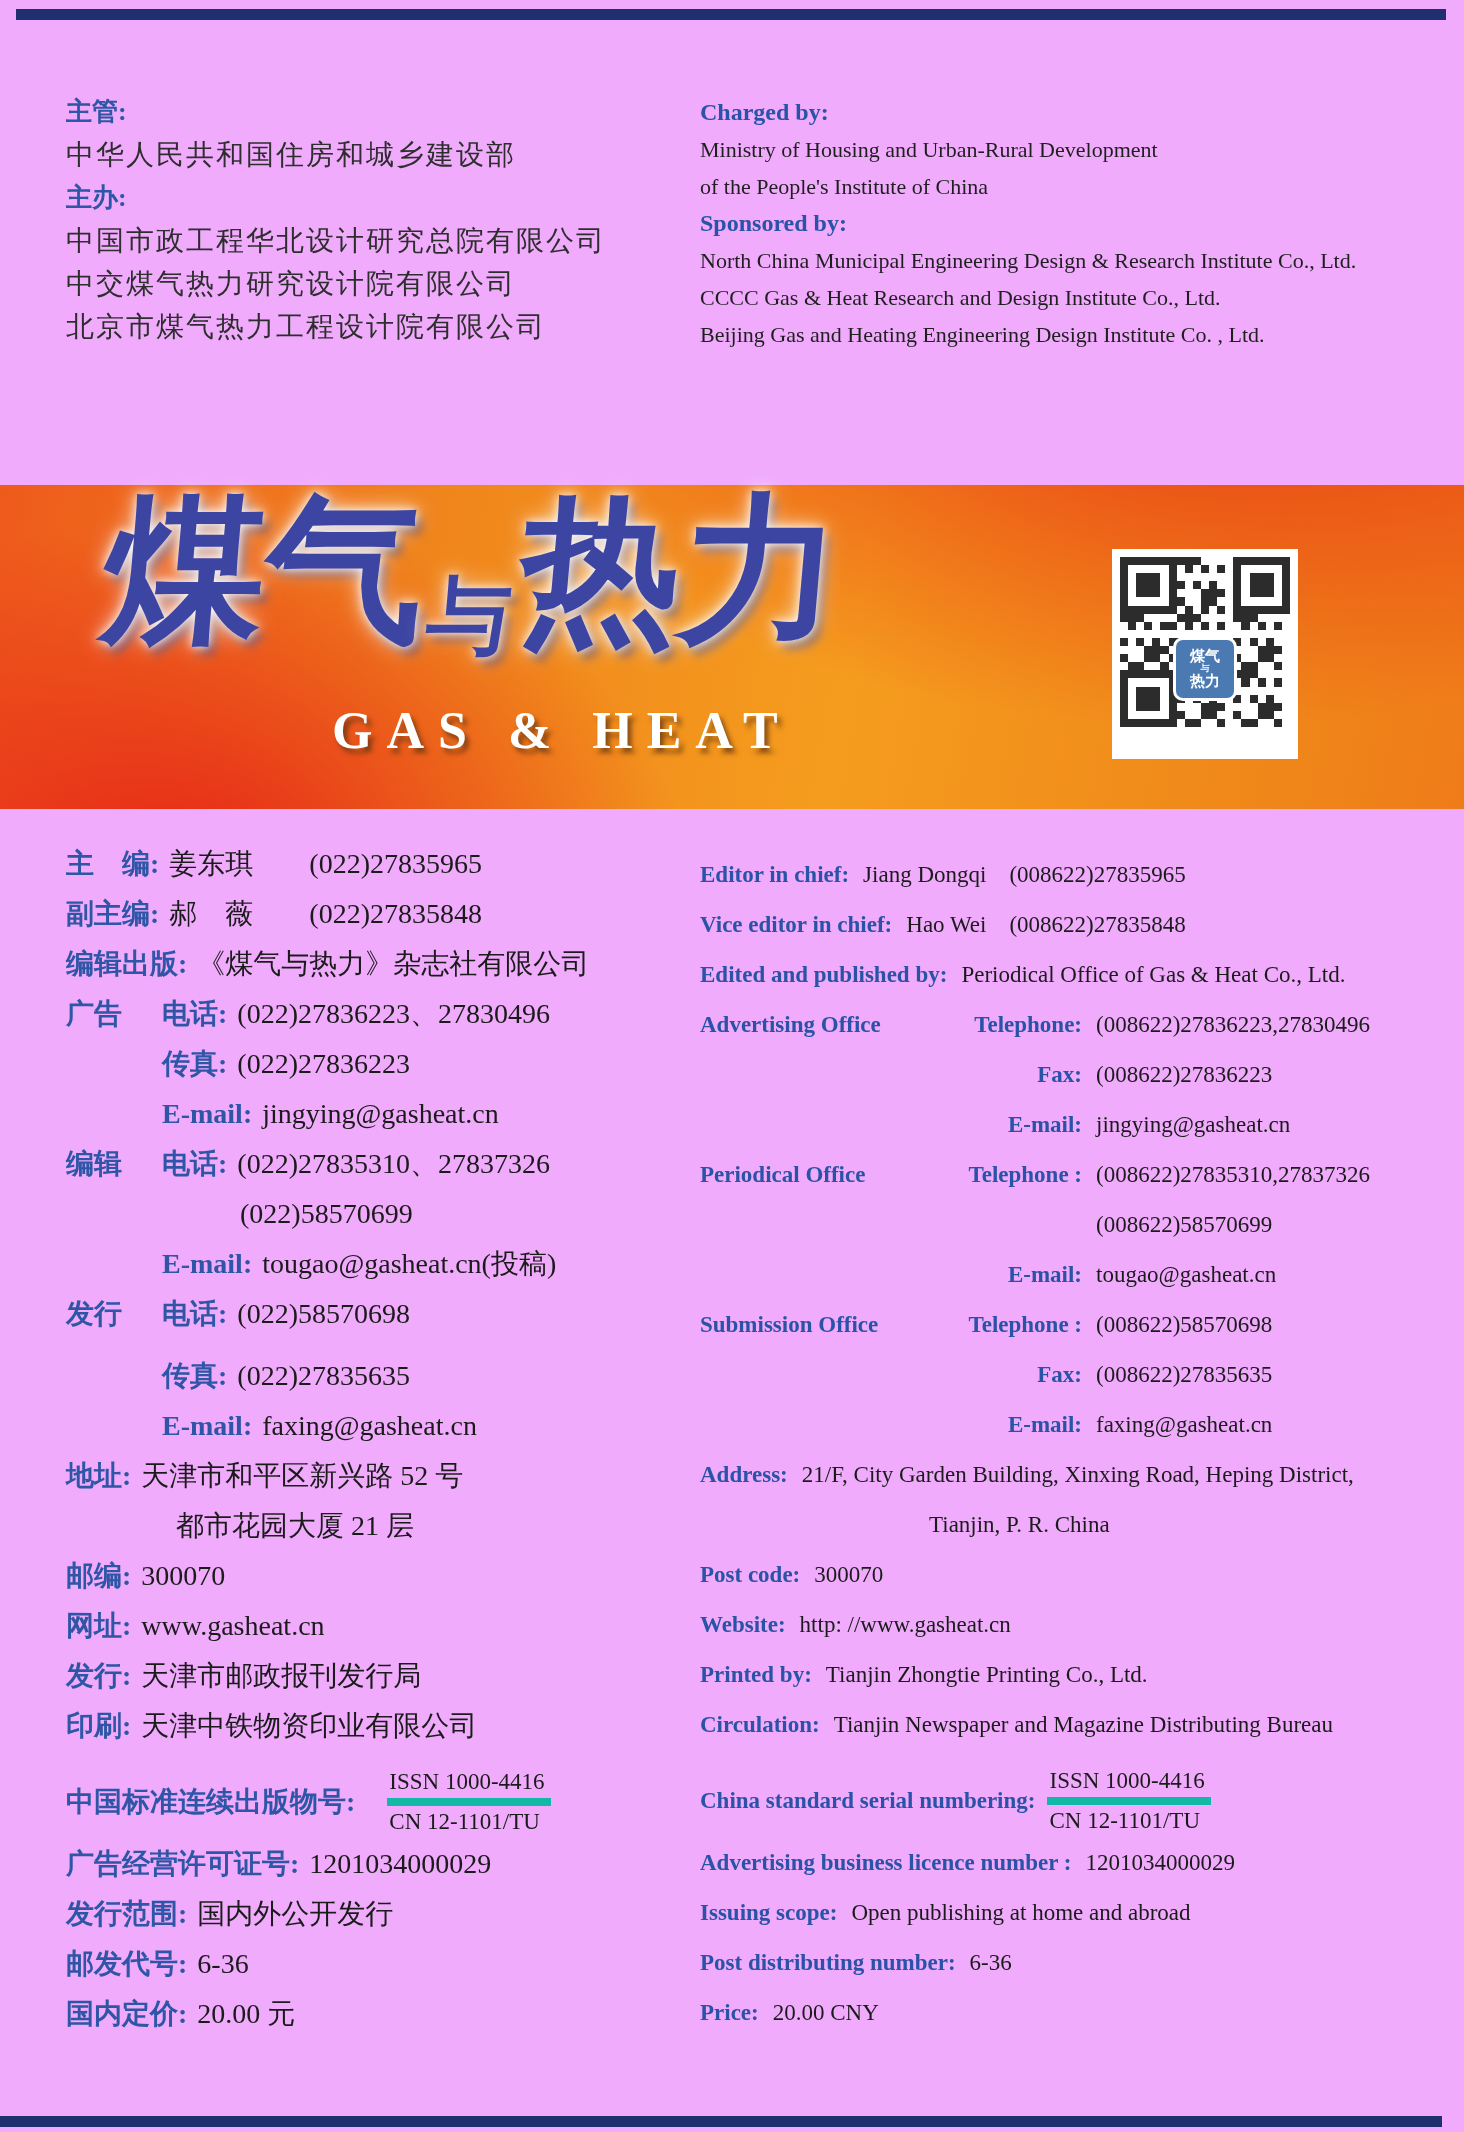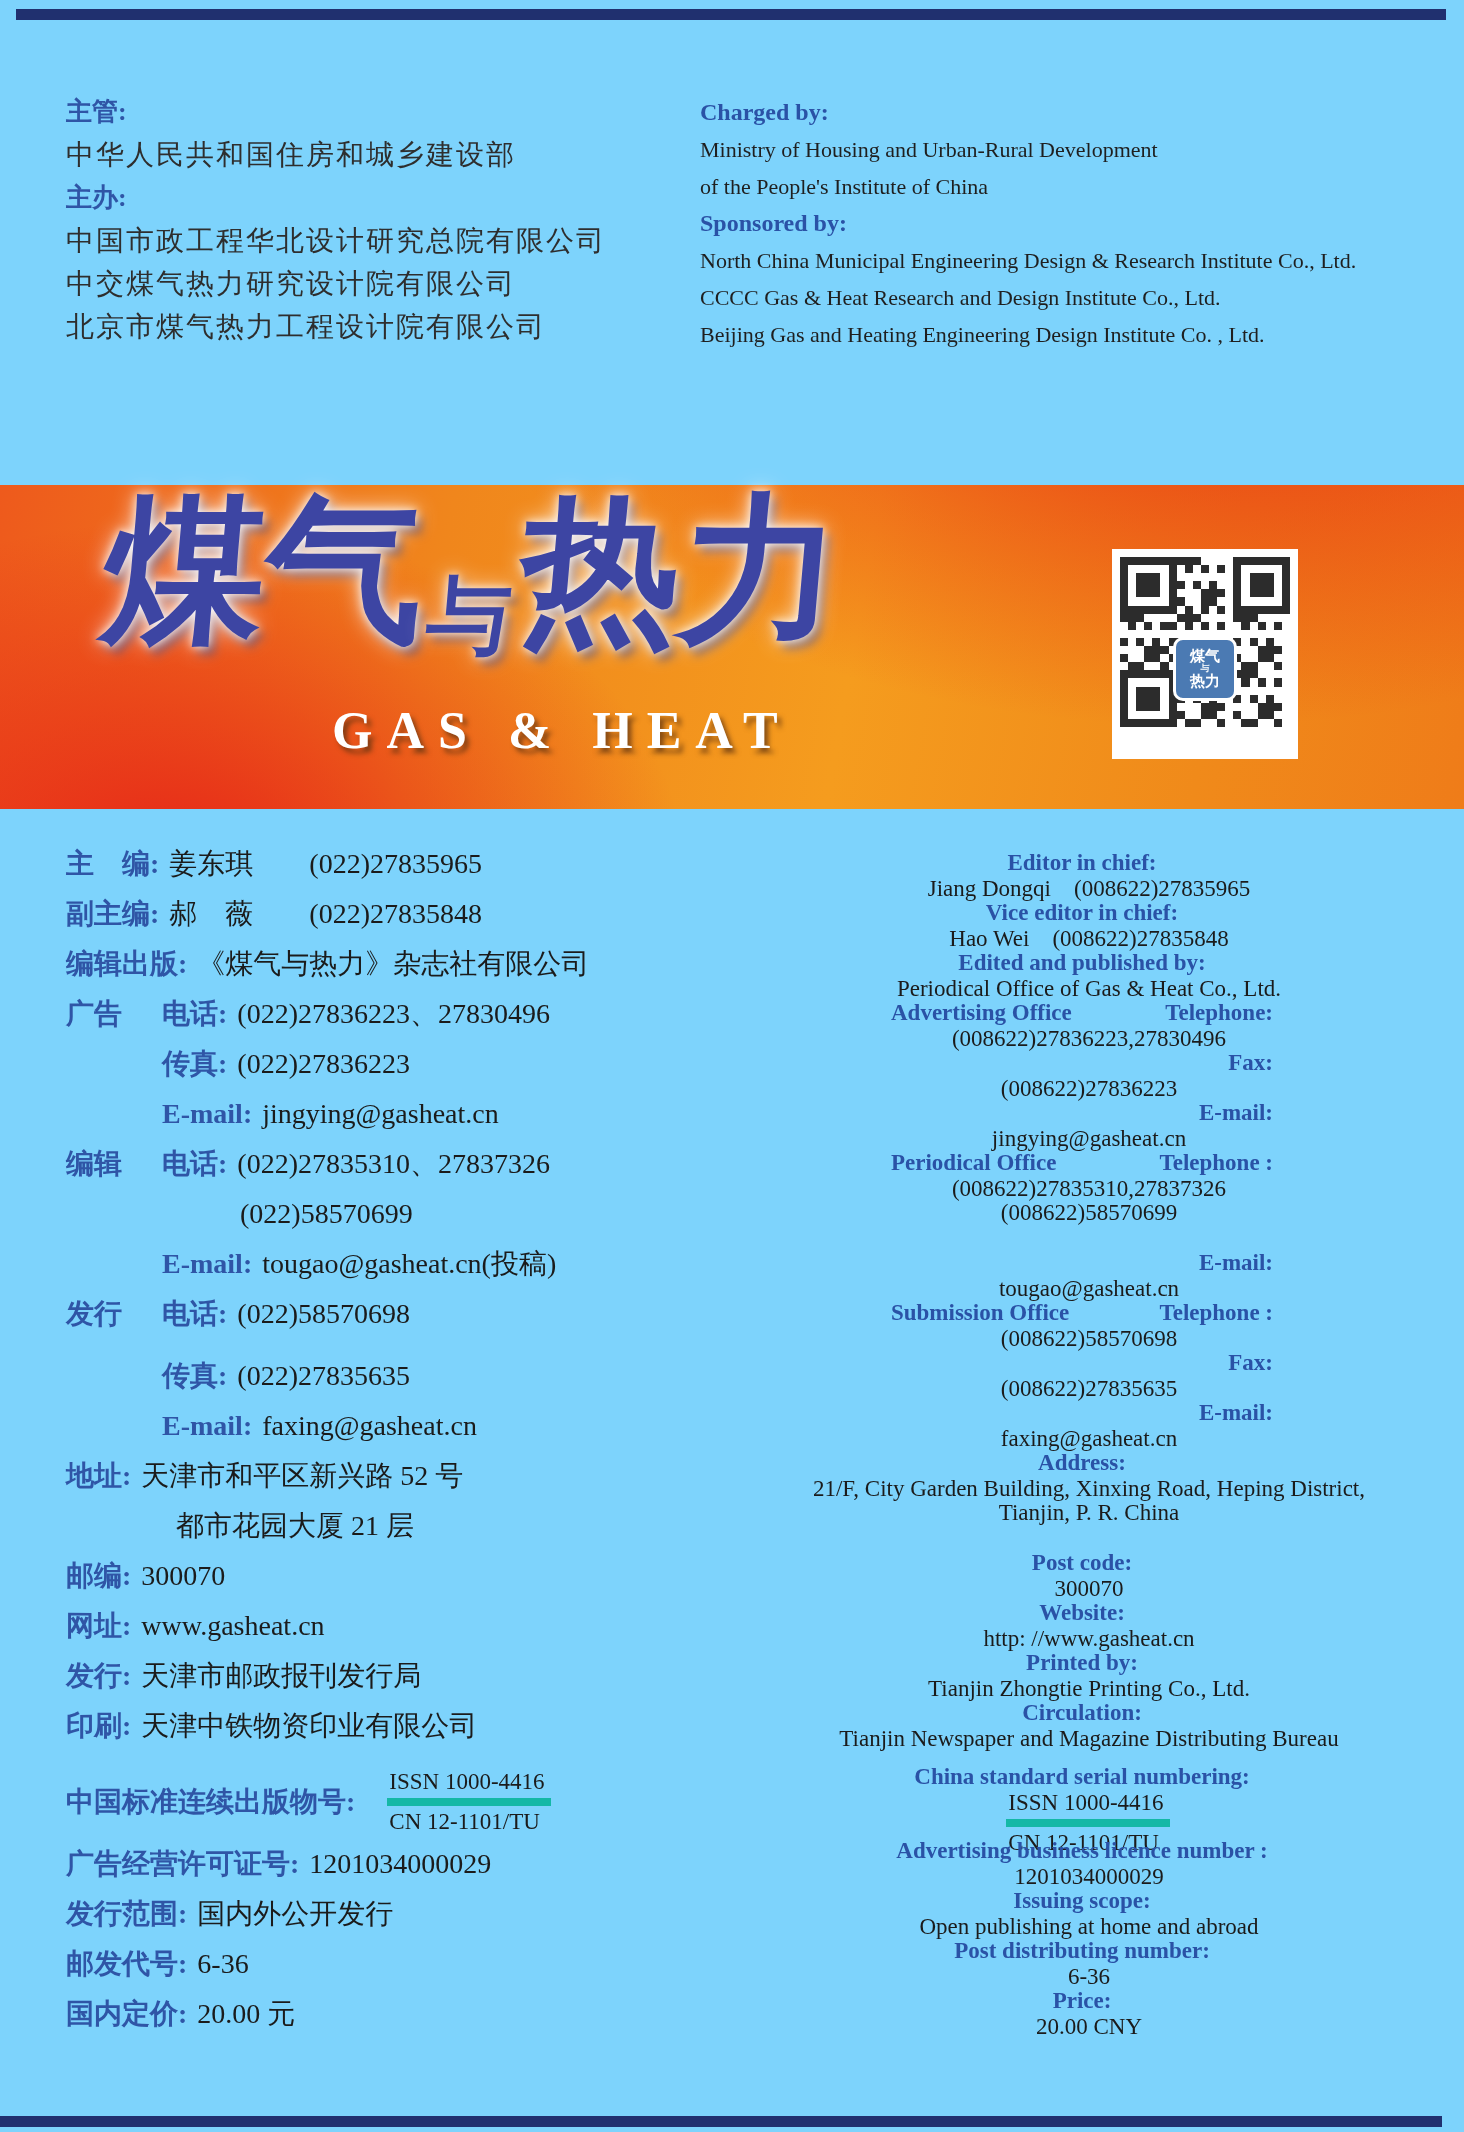--- a/index.html
+++ b/index.html
@@ -1,16 +1,16 @@
 <!DOCTYPE html>
 <html><head>
 <meta charset="utf-8">
 <style>
   html,body{margin:0;padding:0;background:#e8e8e8;}
-  .page{position:relative;width:1464px;height:2132px;background:#7dd3fc;overflow:hidden;
+  .page{position:relative;width:1464px;height:2132px;background:#f0abfc;overflow:hidden;
         font-family:"Liberation Serif",serif;color:#1b1b1b;}
   .rule{position:absolute;background:#20306f;height:11px;}
   .rule-top{left:16px;right:18px;top:9px;}
   .rule-bottom{left:0;right:22px;top:2116px;}
 
   
   .hdr-cn{position:absolute;left:66px;top:90px;width:600px;}
   .hdr-cn .lbl{height:43px;display:flex;align-items:center;font-size:26px;font-weight:bold;color:#2f55a6;}
   .hdr-cn .org{height:43px;display:flex;align-items:center;font-size:28px;color:#2e2e2e;letter-spacing:2px;white-space:nowrap;}
   .hdr-en{position:absolute;left:700px;top:94px;width:760px;}
@@ -44,21 +44,21 @@
   .cline{height:50px;display:flex;align-items:center;white-space:nowrap;font-size:28px;}
   .cline.gap{margin-top:12px;}
   .cline.tall{height:74px;margin-top:14px;gap:20px;}
   .cgroup{flex:none;width:96px;font-weight:bold;color:#2f55a6;}
   .clab{flex:none;font-weight:bold;color:#2f55a6;}
   .cval{margin-left:10px;color:#1b1b1b;}
   .cpad1{flex:none;width:100px;}
   .cpad2{flex:none;width:164px;}
 
   .col-en{position:absolute;left:700px;top:850px;width:764px;}
-  .eline{height:50px;display:flex;align-items:center;white-space:nowrap;font-size:23px;flex-direction:column;}
+  .eline{height:50px;display:flex;align-items:center;white-space:nowrap;font-size:23px;}
   .eline.tall{height:74px;margin-top:14px;}
   .elb{flex:none;width:382px;display:flex;justify-content:space-between;}
   .elb.sub{justify-content:flex-end;}
   .elb span{font-weight:bold;color:#2a52a6;}
   .elab{flex:none;font-weight:bold;color:#2a52a6;}
   .ev{margin-left:14px;color:#1b1b1b;}
   .epad1{flex:none;width:215px;}
   .epad2{flex:none;width:382px;}
 
   .frac{margin-left:12px;display:inline-block;line-height:1.15;font-size:23px;color:#1b1b1b;}

